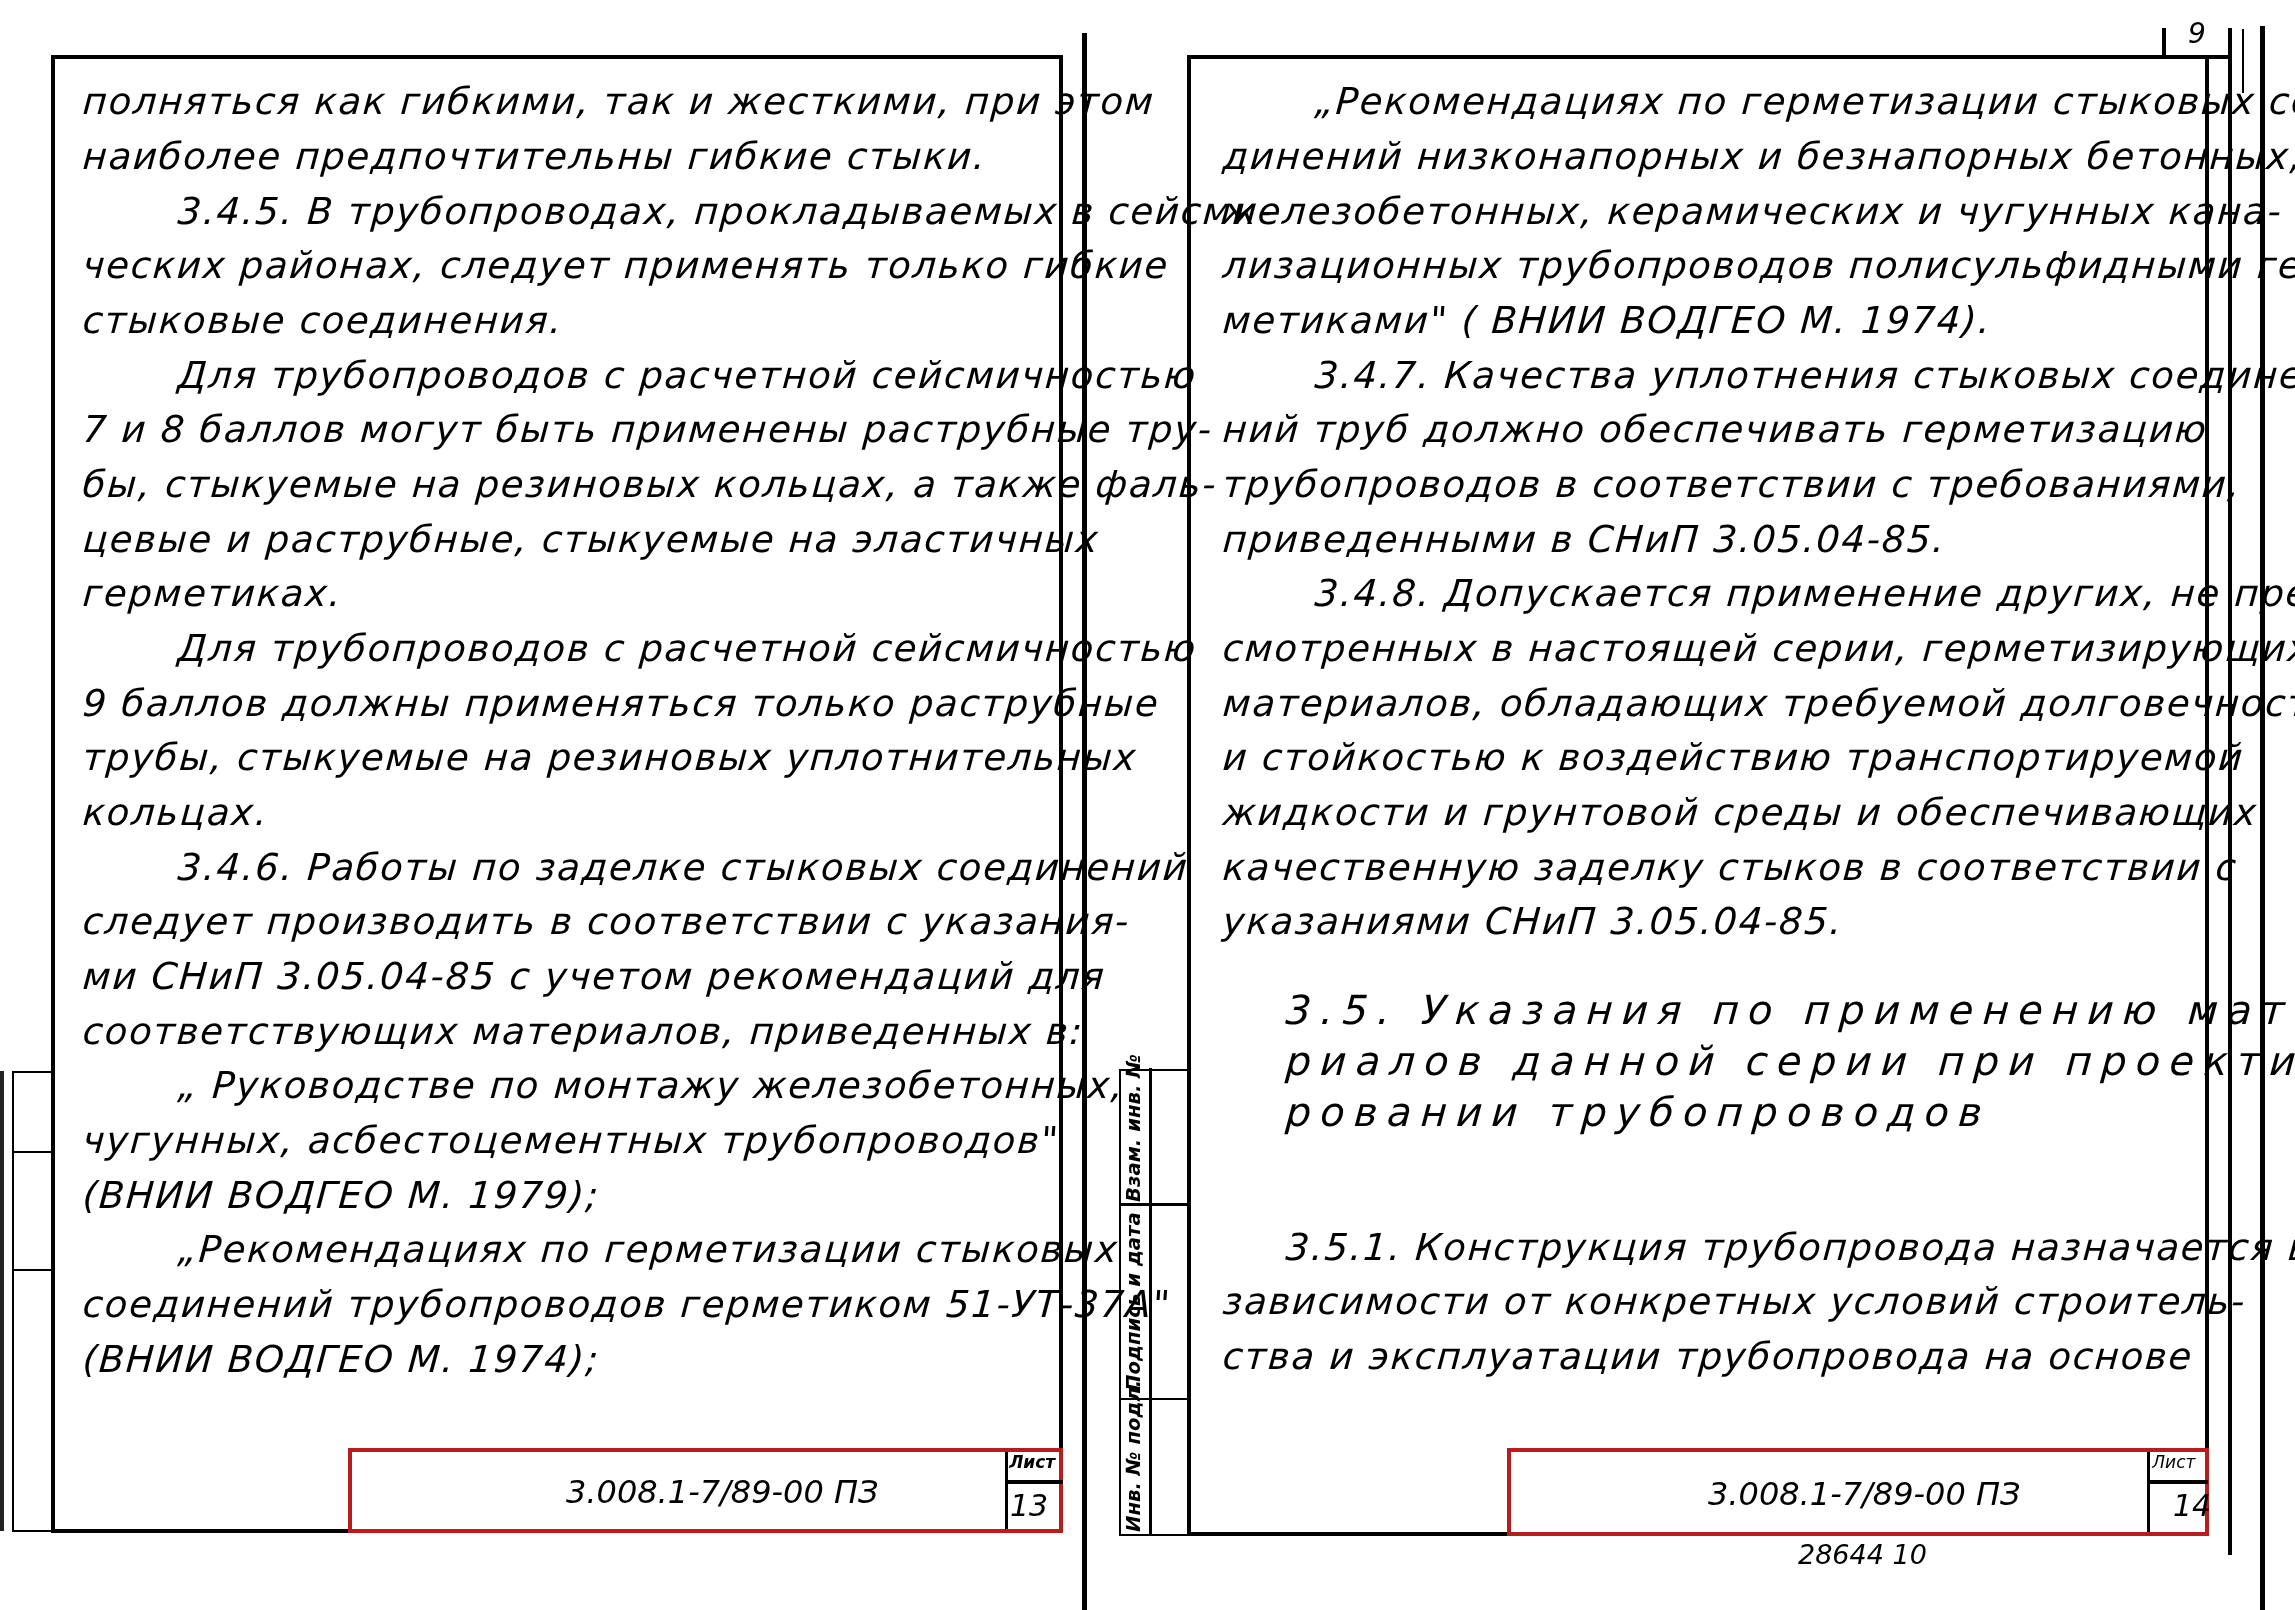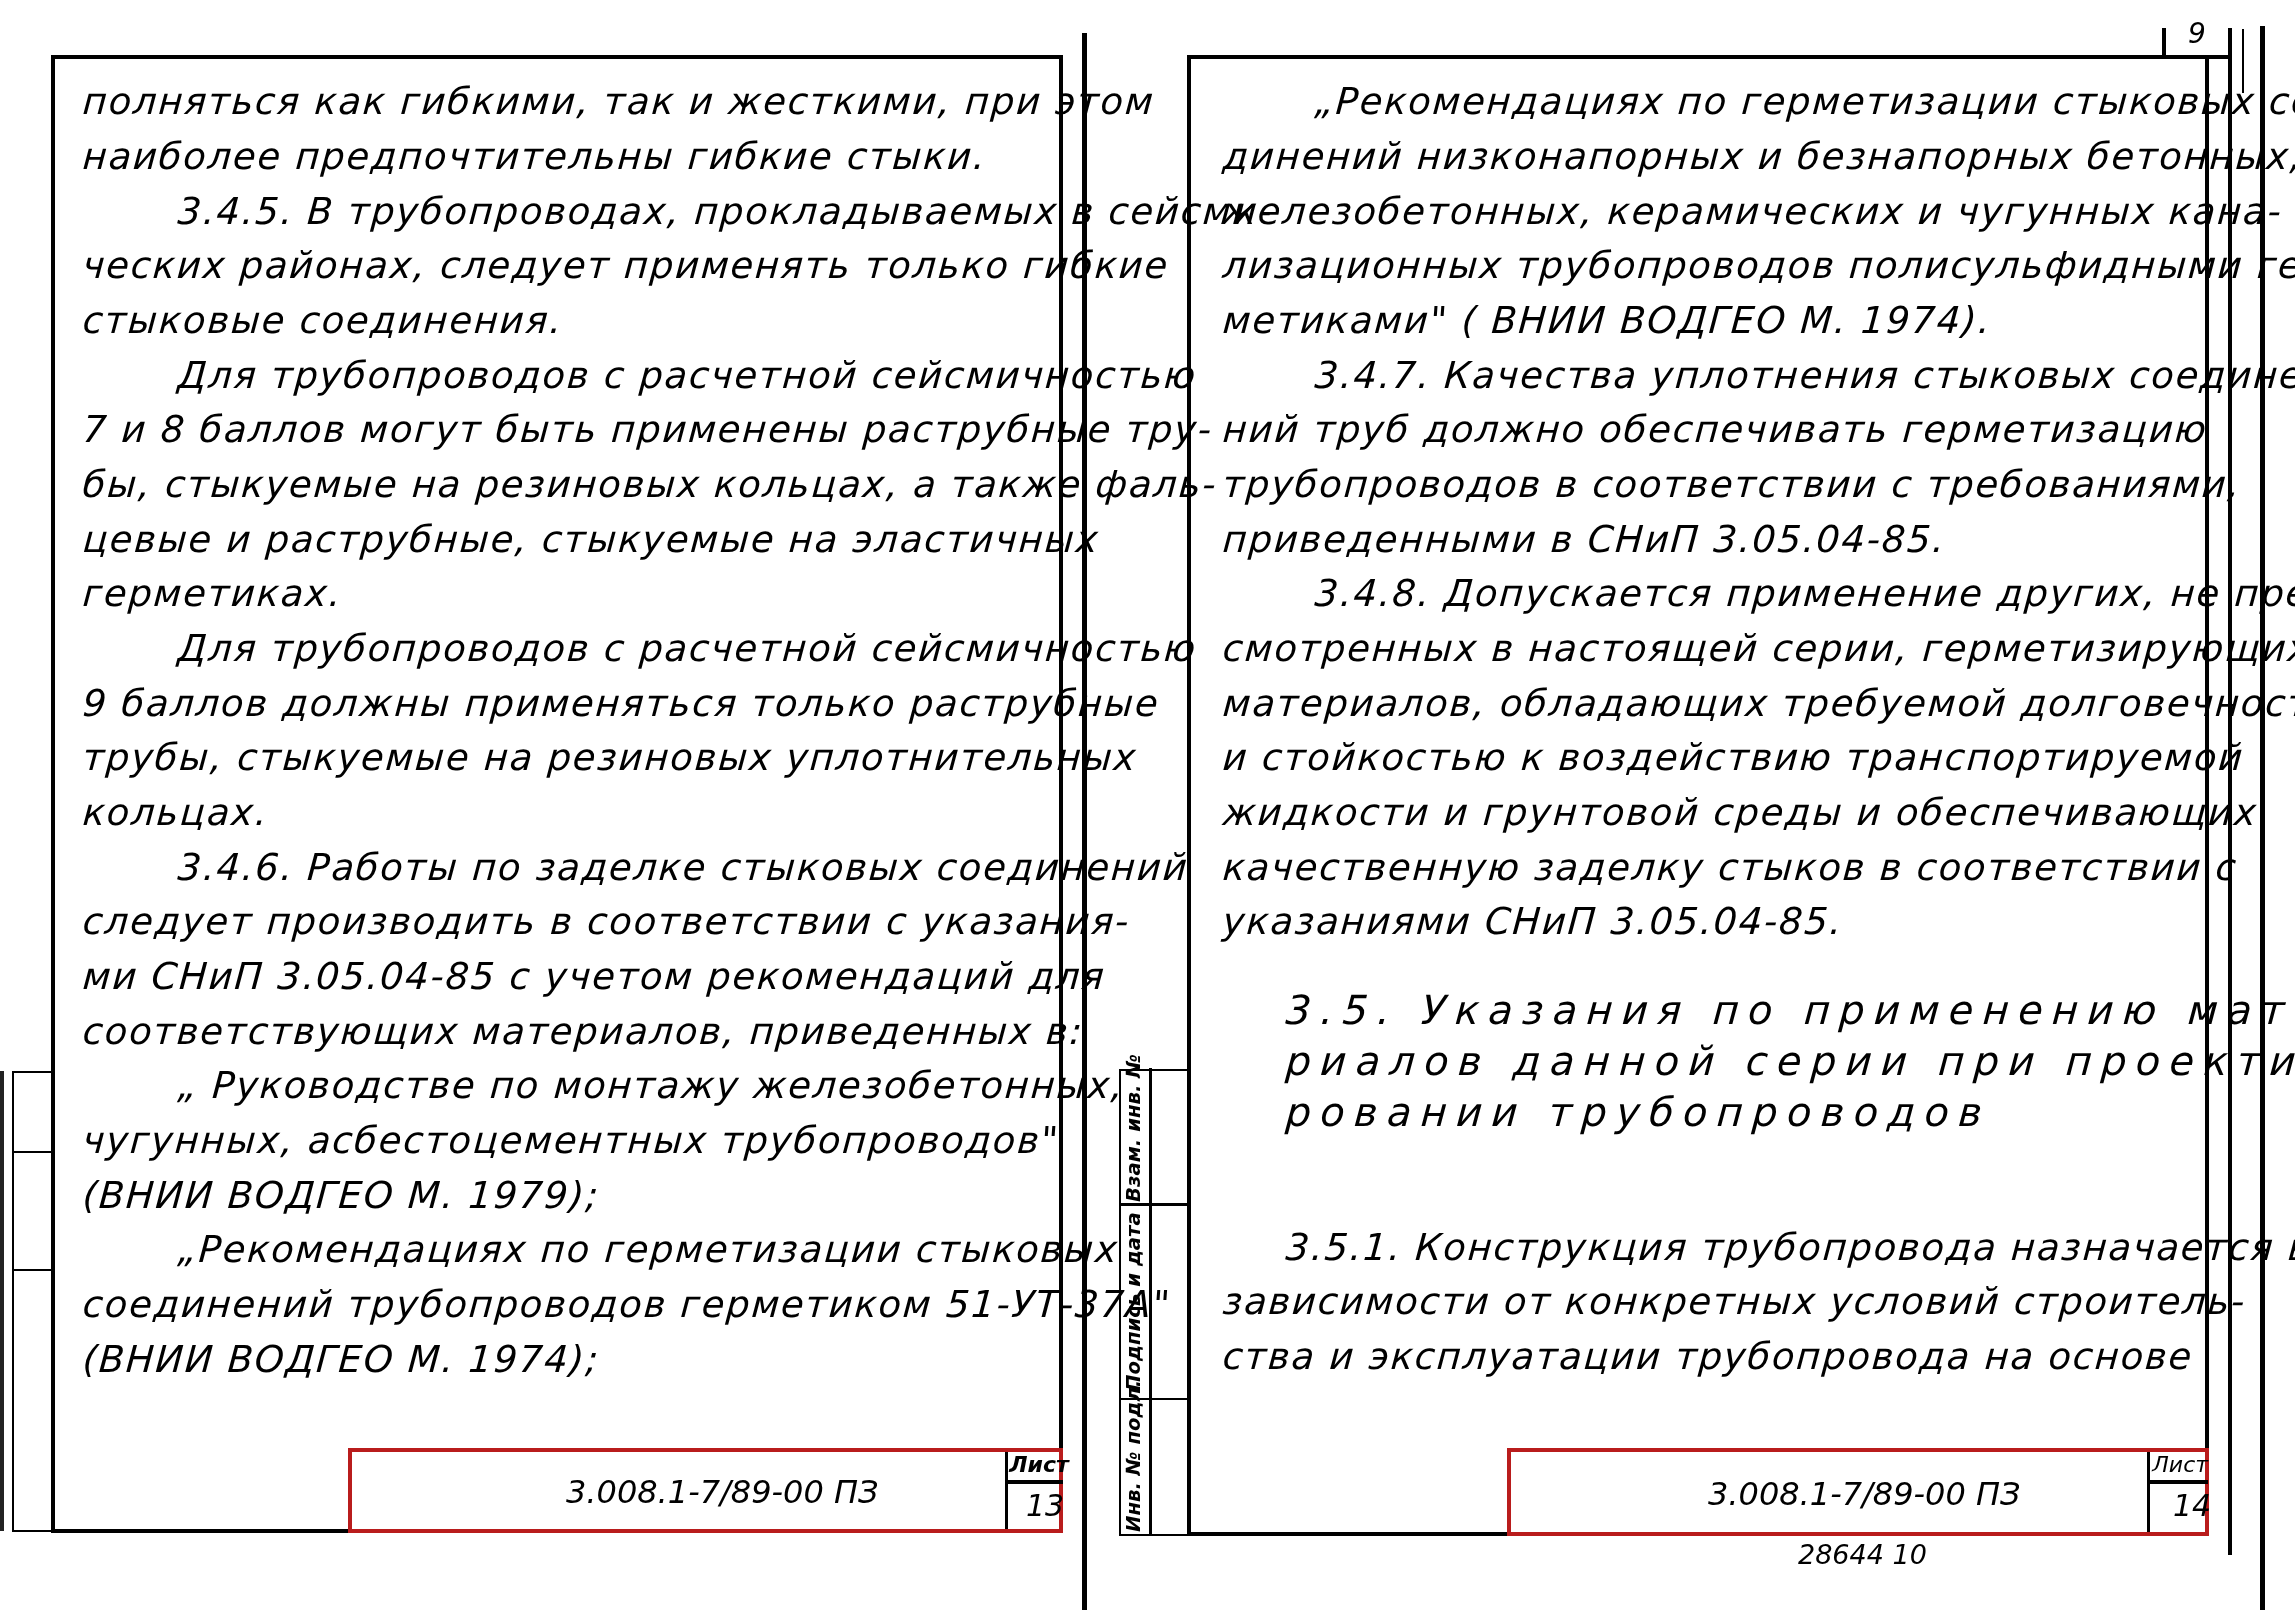--- a/index.html
+++ b/index.html
@@ -8,21 +8,21 @@
   .abs { position:absolute; }
   .frame { position:absolute; border:4px solid #000; box-sizing:border-box; }
   .vline { position:absolute; background:#000; }
   .hline { position:absolute; background:#000; }
   .tl { position:absolute; white-space:nowrap; font-style:italic; font-size:37px;
         line-height:54px; letter-spacing:1.7px; transform:skewX(-4deg); transform-origin:left bottom; }
   .heading { font-size:42px; letter-spacing:9.3px; }
   .titleblock { position:absolute; border:4px solid #b91c1c; box-sizing:border-box; background:#fff; }
   .tb-code { position:absolute; font-size:32px; font-style:italic; white-space:nowrap; }
   .sheet-col { position:absolute; border-left:3.5px solid #000; box-sizing:border-box; }
-  .sheet-label { position:absolute; font-size:22px; font-style:italic; font-weight:bold; white-space:nowrap; }
+  .sheet-label { position:absolute; font-size:17px; font-style:italic; font-weight:bold; white-space:nowrap; }
   .sheet-num { position:absolute; font-size:30px; font-style:italic; white-space:nowrap; }
   .stamp-cell { position:absolute; border:2.9px solid #000; box-sizing:border-box; }
   .stamp-label { position:absolute; font-size:19.7px; font-weight:bold; font-style:italic;
                  white-space:nowrap; transform:rotate(-90deg); transform-origin:left top; }
   .note { position:absolute; font-size:27px; font-style:italic; white-space:nowrap; }
 </style>
 </head>
 <body>
 
 <div>
@@ -59,21 +59,21 @@
   <div class="stamp-cell" style="left:11.6px; top:1071px; width:43px; height:82px;"></div>
   <div class="stamp-cell" style="left:11.6px; top:1151px; width:43px; height:120px;"></div>
   <div class="stamp-cell" style="left:11.6px; top:1269px; width:43px; height:263px;"></div>
   <div class="vline" style="left:0px; top:1071px; width:3.5px; height:460px; background:#222;"></div>
 
   <div class="titleblock" style="left:348px; top:1448px; width:715px; height:85px;">
     <div class="tb-code" style="left:214px; top:21px;">3.008.1-7/89-00 ПЗ</div>
     <div class="sheet-col" style="left:653px; top:0; width:58px; height:77px;">
       <div class="sheet-label" style="left:1.2px; top:0px;">Лист</div>
       <div class="hline" style="left:0; top:28px; width:55px; height:3.5px;"></div>
-      <div class="sheet-num" style="left:18px; top:36px;">13</div>
+      <div class="sheet-num" style="left:2px; top:36px;">13</div>
     </div>
   </div>
 </div>
 
 <div class="vline" style="left:1082px; top:33px; width:4.6px; height:1578px;"></div>
 
 <div>
 
   <div class="vline" style="left:2162px; top:28px; width:4px; height:30px;"></div>
   <div class="abs" style="left:2188px; top:17.4px; font-size:28px; font-style:italic;">9</div>

